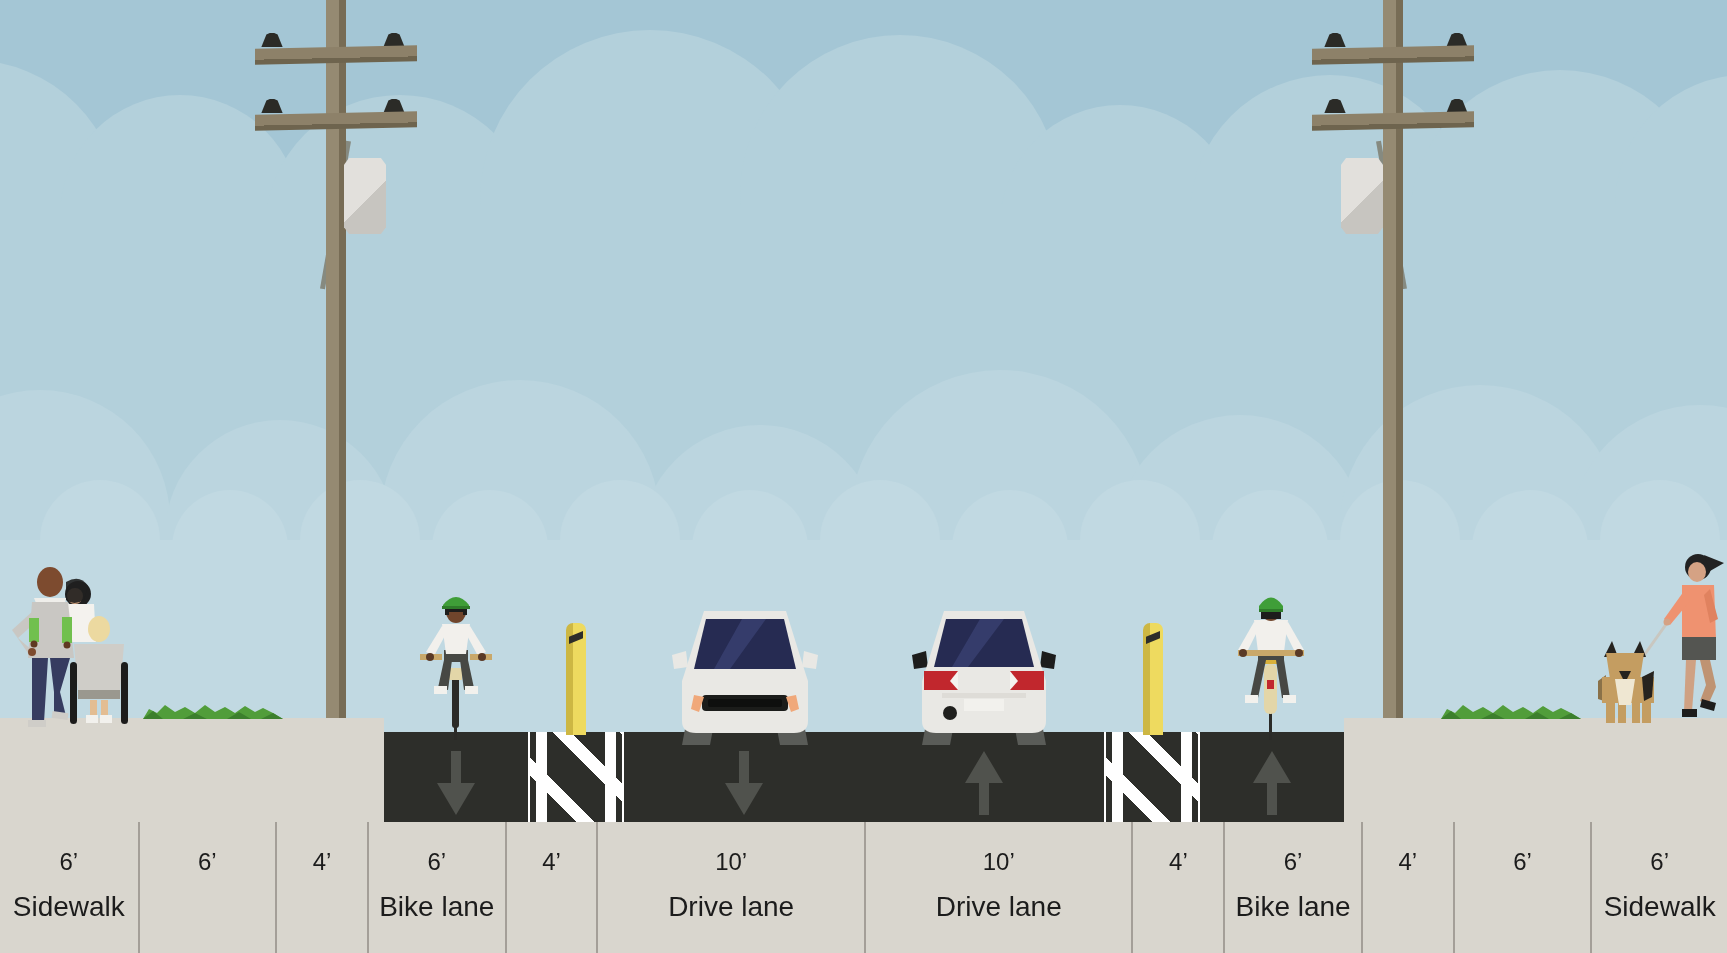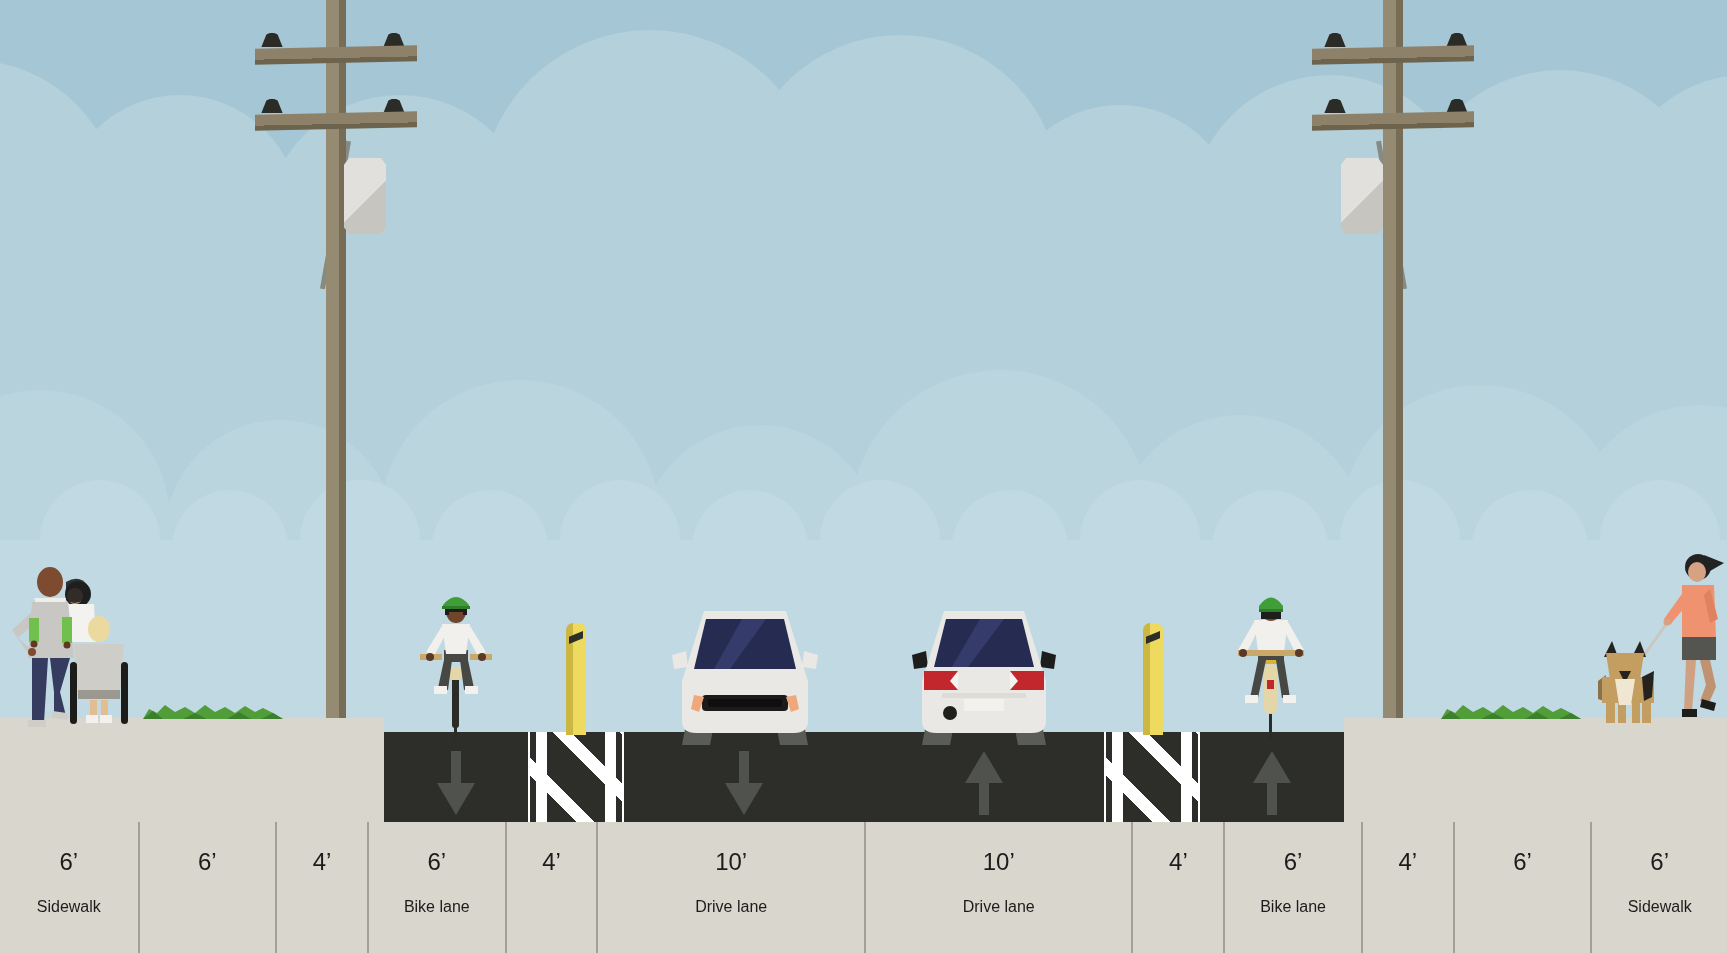--- a/index.html
+++ b/index.html
@@ -21,21 +21,21 @@
       linear-gradient(90deg,transparent 0 8px,#ffffff 8px 19px,transparent 19px calc(100% - 19px),#ffffff calc(100% - 19px) calc(100% - 8px),transparent calc(100% - 8px)),
       repeating-linear-gradient(45deg,#2d2e2a 0 34px,#ffffff 34px 47px);}
   .buffer.b1{left:528px;} .buffer.b2{left:1104px;}
 
   
   .ruler{left:0;top:822px;width:1727px;height:131px;background:#d9d6ce;display:flex;}
   .cell{height:131px;border-left:2px solid #a49f98;text-align:center;color:#1c1c1c;}
   .cell:first-child{border-left:none;}
   .w144{width:144px;} .w96{width:96px;} .w240{width:280px;} .w143{width:143px;}
   .cw{margin-top:26px;font-size:24px;line-height:28px;}
-  .cn{margin-top:17px;font-size:16px;line-height:28px;}
+  .cn{margin-top:17px;font-size:28px;line-height:28px;}
 
   
   .pole{top:0;width:20px;height:718px;background:linear-gradient(90deg,#958a72 0 13px,#776c55 13px);}
   .pole.l{left:326px;} .pole.r{left:1383px;}
   .crossarm{height:16px;width:162px;background:linear-gradient(180deg,#8d8169 0 11px,#6e644e 11px);
             transform:skewY(-1.2deg);}
   .crossarm.l{left:255px;} .crossarm.r{left:1312px;}
   .arm1{top:47px;} .arm2{top:113px;}
   .insulator{width:28px;height:14px;background:#2b2b27;
              clip-path:polygon(12% 100%,30% 10%,42% 0,58% 0,70% 10%,88% 100%);}

